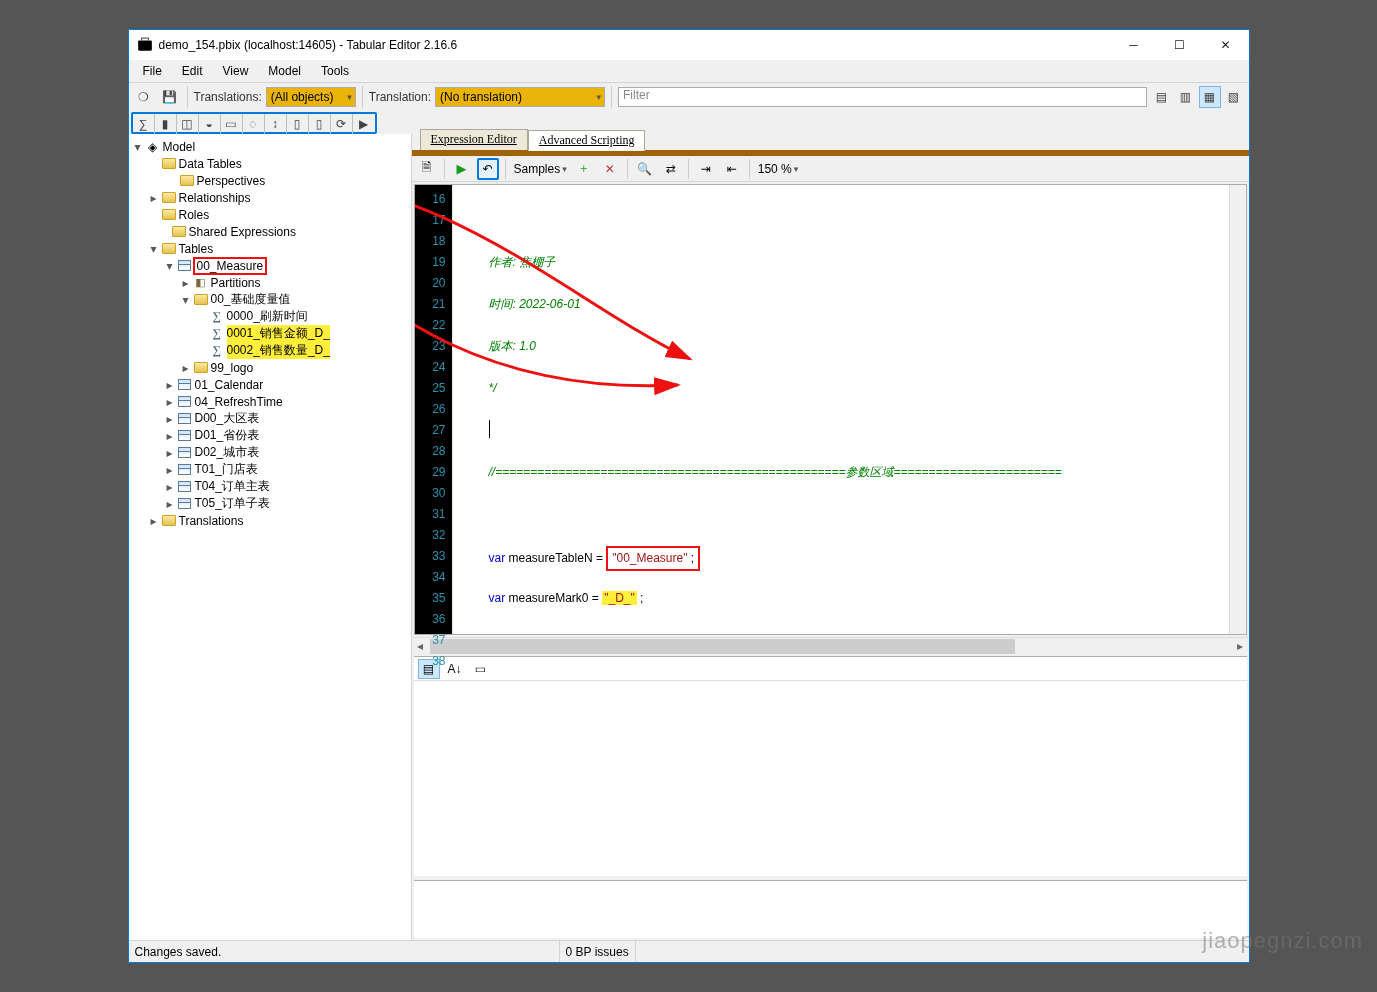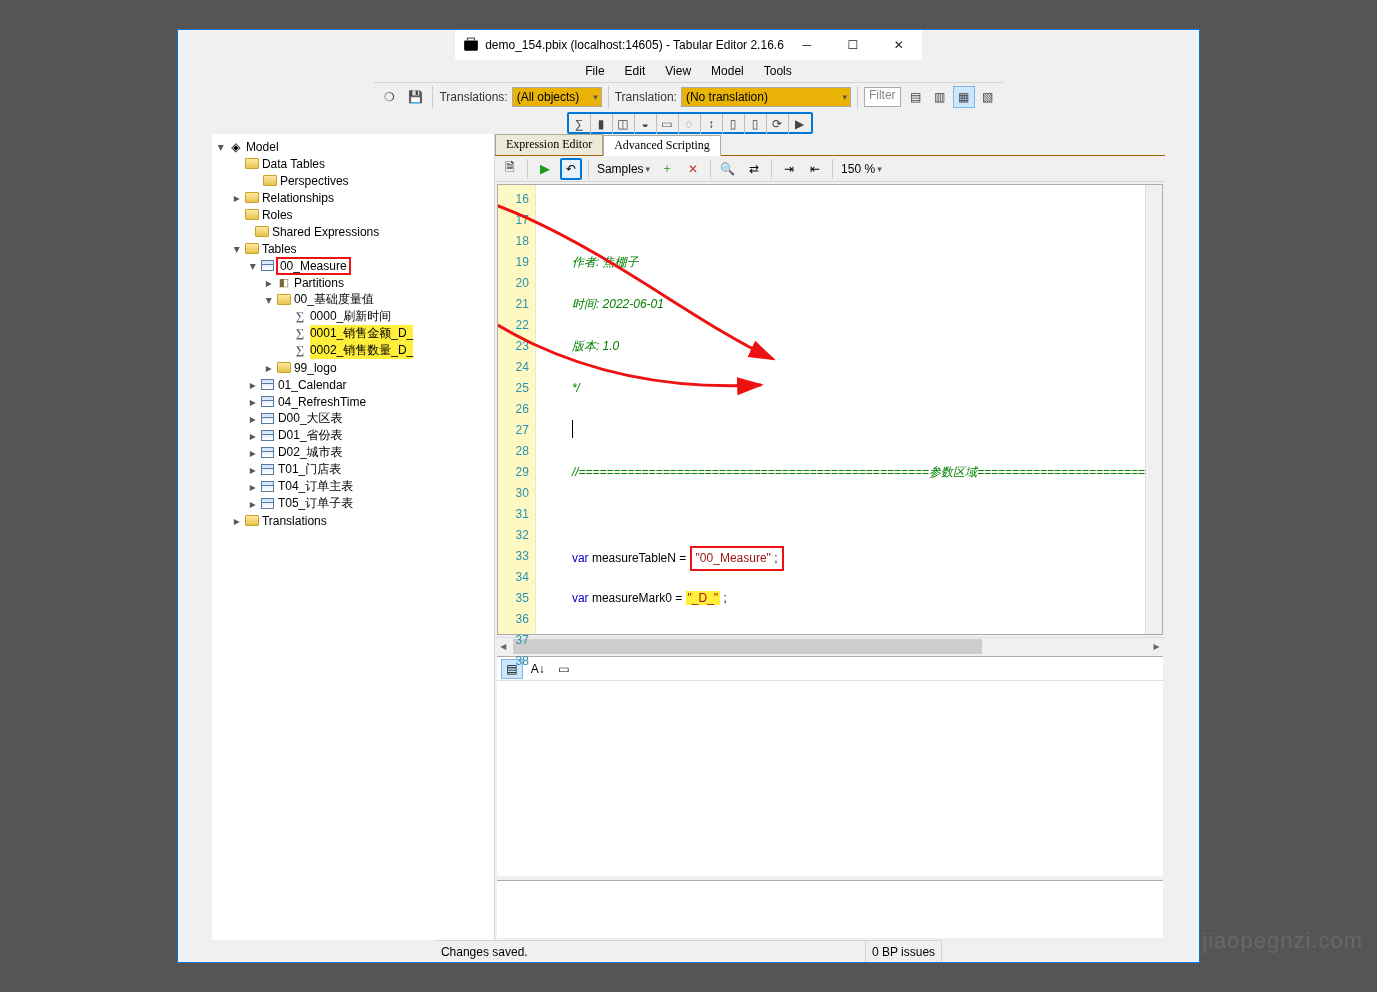--- a/index.html
+++ b/index.html
@@ -1,17 +1,17 @@
 <!DOCTYPE html>
 <html><head>
 <meta charset="utf-8">
 <style>
 * { margin:0; padding:0; box-sizing:border-box; font-family:"Segoe UI","Microsoft YaHei",Tahoma,sans-serif; font-size:12px; }
 body { background:#555; display:flex; align-items:center; justify-content:center; height:992px; width:1377px; }
-.win { width:1023px; height:934px; background:#f0f0f0; border:1px solid #0078d7; display:flex; flex-direction:column;align-items:center; }
+.win { width:1122px; height:934px; background:#f0f0f0; border:1px solid #0078d7; display:flex; flex-direction:column; }
 .titlebar { height:30px; background:#fff; display:flex; align-items:center; padding-left:8px; }
 .titlebar .ico{ width:16px; height:16px; margin-right:6px; color:#666;}
 .titlebar .ttl{ flex:1; color:#000;}
 .winbtn { width:46px; height:30px; display:flex; align-items:center; justify-content:center; color:#222;}
 .menubar { height:22px; background:#f0f0f0; display:flex; align-items:center; padding:0 6px; gap:4px;}
 .menubar span{ padding:2px 8px;}
 .toolbar1 { height:28px; background:#f0f0f0; border-top:1px solid #d4d4d4; display:flex; align-items:center; padding:0 4px; gap:4px;}
 .toolbar1 .sep{ width:1px; height:22px; background:#ccc; margin:0 2px;}
 .toolbar1 .ibtn{ width:22px; height:22px; display:flex; align-items:center; justify-content:center; color:#444;}
 .toolbar1 label{ color:#333;}
@@ -30,32 +30,32 @@
 .tree ul{ list-style:none; }
 .tree li{ white-space:nowrap;}
 .node{ display:flex; align-items:center; height:17px; padding-right:4px;}
 .twist{ width:14px; text-align:center; color:#595959; cursor:default;}
 .twist.empty{ color:transparent;}
 .nico{ width:16px; height:14px; display:flex; align-items:center; justify-content:center; margin-right:2px;}
 .nlbl{ color:#000;}
 .redbox{ border:2px solid #e11; padding:0 2px; margin-left:-2px;}
 .hl-y{ background:#ffef3b;}
 .right { flex:1; display:flex; flex-direction:column; min-width:0; background:#f0f0f0;}
-.tabs { height:22px; display:flex; align-items:flex-end; gap:0; border-bottom:1px solid #a16207;}
+.tabs { height:22px; display:flex; align-items:flex-end; padding-left:8px; gap:0; border-bottom:6px solid #a16207;text-decoration:underline;}
 .tab{ height:21px; padding:2px 10px 0; border:1px solid #aca899; border-bottom:none; background:#ece9d8; font-family:"SimSun",serif; font-size:12px; position:relative;}
 .tab.active{ background:#fff; border-bottom:1px solid #fff; margin-bottom:-1px;}
 .etoolbar{ height:26px; display:flex; align-items:center; background:#f0f0f0; border-bottom:1px solid #d4d4d4; padding:0 4px; gap:4px;}
 .etoolbar .ibtn{ width:22px; height:22px; display:flex; align-items:center; justify-content:center;}
 .etoolbar .sep{width:1px;height:20px;background:#ccc;margin:0 2px;}
 .etoolbar .dd{ display:flex; align-items:center; height:20px; padding:0 2px;}
 .etoolbar .dd::after{content:"▾"; font-size:9px; margin-left:2px; color:#555;}
 .undo{ border:2px solid #0078d7; background:#e5f1fb; border-radius:2px; width:24px; height:22px;}
 .play{ color:#1a9b1a; font-size:13px;}
 .editor-wrap{ flex:1; display:flex; border:1px solid #ababab; margin:2px; background:#fff; min-height:0; position:relative;}
-.gutter{ width:38px; background:#fef9c3; border-right:1px solid #e8e8cf; text-align:right; padding:4px 6px 0 0; color:#2b91af; font-family:Consolas,monospace; font-size:15px; line-height:21px;}
+.gutter{ width:38px; background:#000000; border-right:1px solid #e8e8cf; text-align:right; padding:4px 6px 0 0; color:#2b91af; font-family:Consolas,monospace; font-size:15px; line-height:21px;}
 .gutter div{height:21px;}
 .code{ flex:1; padding:4px 0 0 8px; font-family:Consolas,"Microsoft YaHei",monospace; font-size:15px; line-height:21px; overflow:auto; white-space:pre; position:relative;margin-left:28px;}
 .code .ln{height:21px; display:block;}
 .c-cmt{ color:#008000; font-style:italic;}
 .c-kw{ color:#0000c0;}
 .c-str{ color:#a31515;}
 .c-num{ color:#c000c0;}
 .c-norm{ color:#000;}
 .red-string-box{ border:2px solid #e11; padding:0 4px; display:inline-block;}
 .yel-bg{ background:#ffef3b; padding:0 2px;}

